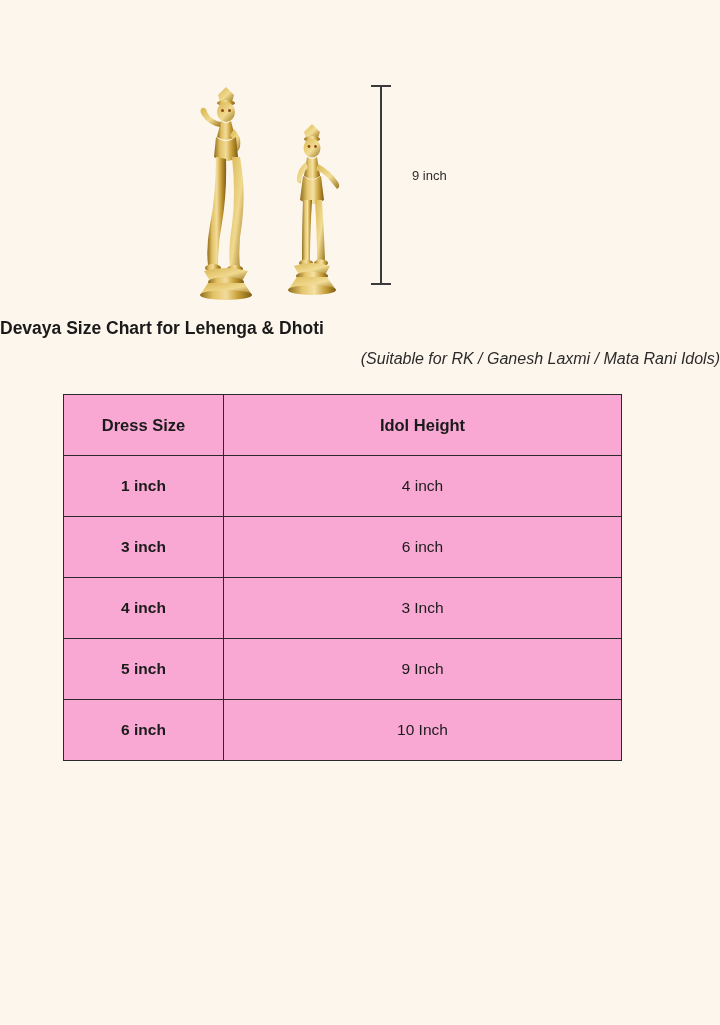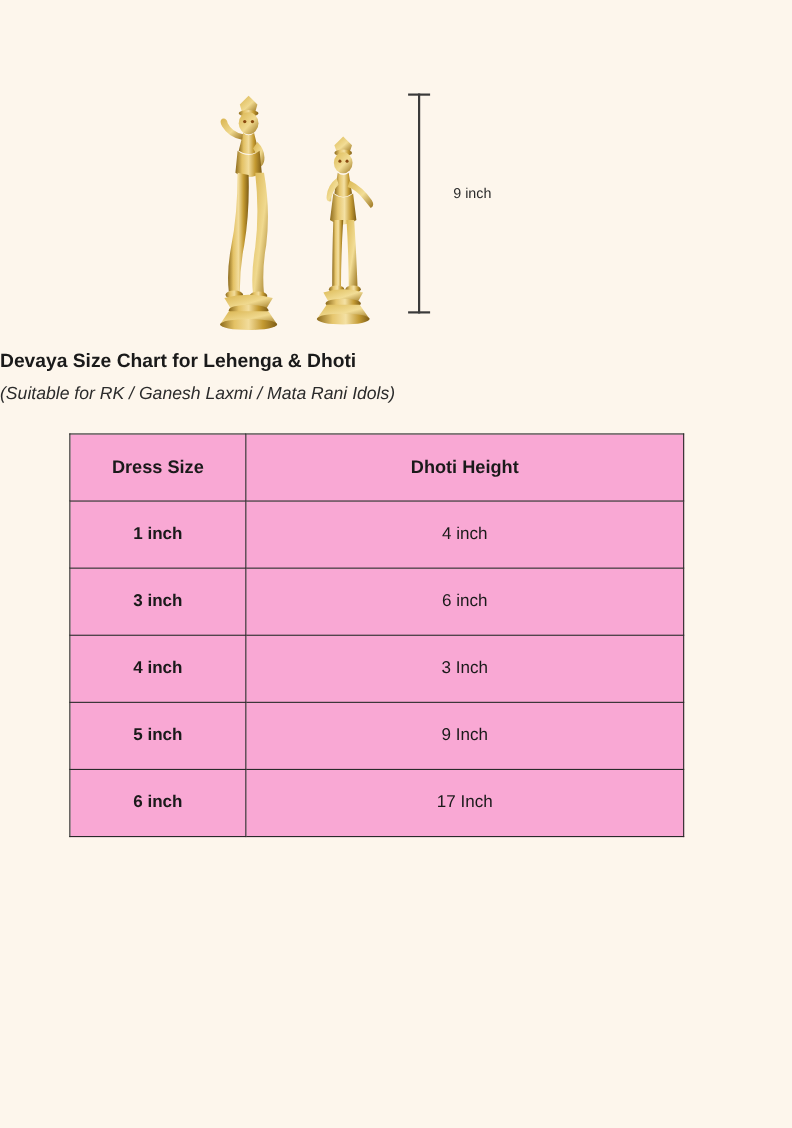--- a/index.html
+++ b/index.html
@@ -85,21 +85,21 @@
     text-align: left;
     font-size: 17.5px;
     font-weight: bold;
     color: #1a1a1a;
   }
   .subtitle {
     position: absolute;
     left: 0;
     top: 350px;
     width: 720px;
-    text-align: left;
+    text-align: right;
     font-size: 16px;
     font-style: italic;
     color: #2b2b2b;
   }
 
   
   .size-table {
     position: absolute;
     left: 63px;
     top: 394px;
@@ -237,21 +237,21 @@
   <div class="subtitle">(Suitable for RK / Ganesh Laxmi / Mata Rani Idols)</div>
 
   <table class="size-table">
     <colgroup>
       <col class="col-size">
       <col class="col-height">
     </colgroup>
     <thead>
       <tr>
         <th>Dress Size</th>
-        <th>Dhoti Height</th>
+        <th>Idol Height</th>
       </tr>
     </thead>
     <tbody>
       <tr>
         <td class="dress">1 inch</td>
         <td class="height">4 inch</td>
       </tr>
       <tr>
         <td class="dress">3 inch</td>
         <td class="height">6 inch</td>
@@ -259,18 +259,18 @@
       <tr>
         <td class="dress">4 inch</td>
         <td class="height">3 Inch</td>
       </tr>
       <tr>
         <td class="dress">5 inch</td>
         <td class="height">9 Inch</td>
       </tr>
       <tr>
         <td class="dress">6 inch</td>
-        <td class="height">17 Inch</td>
+        <td class="height">10 Inch</td>
       </tr>
     </tbody>
   </table>
 
 </div>
 
 </body></html>

